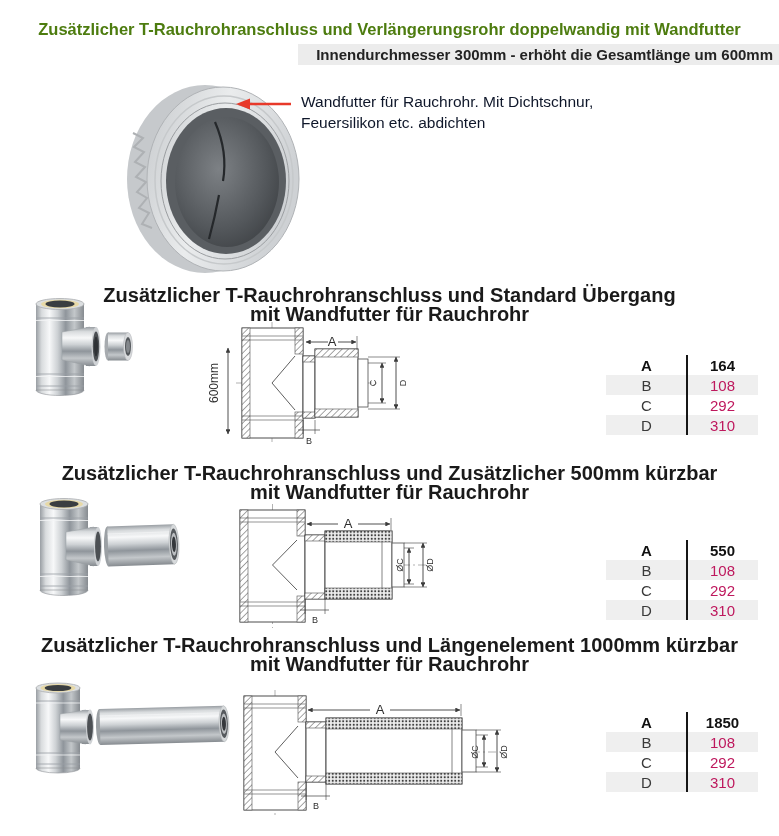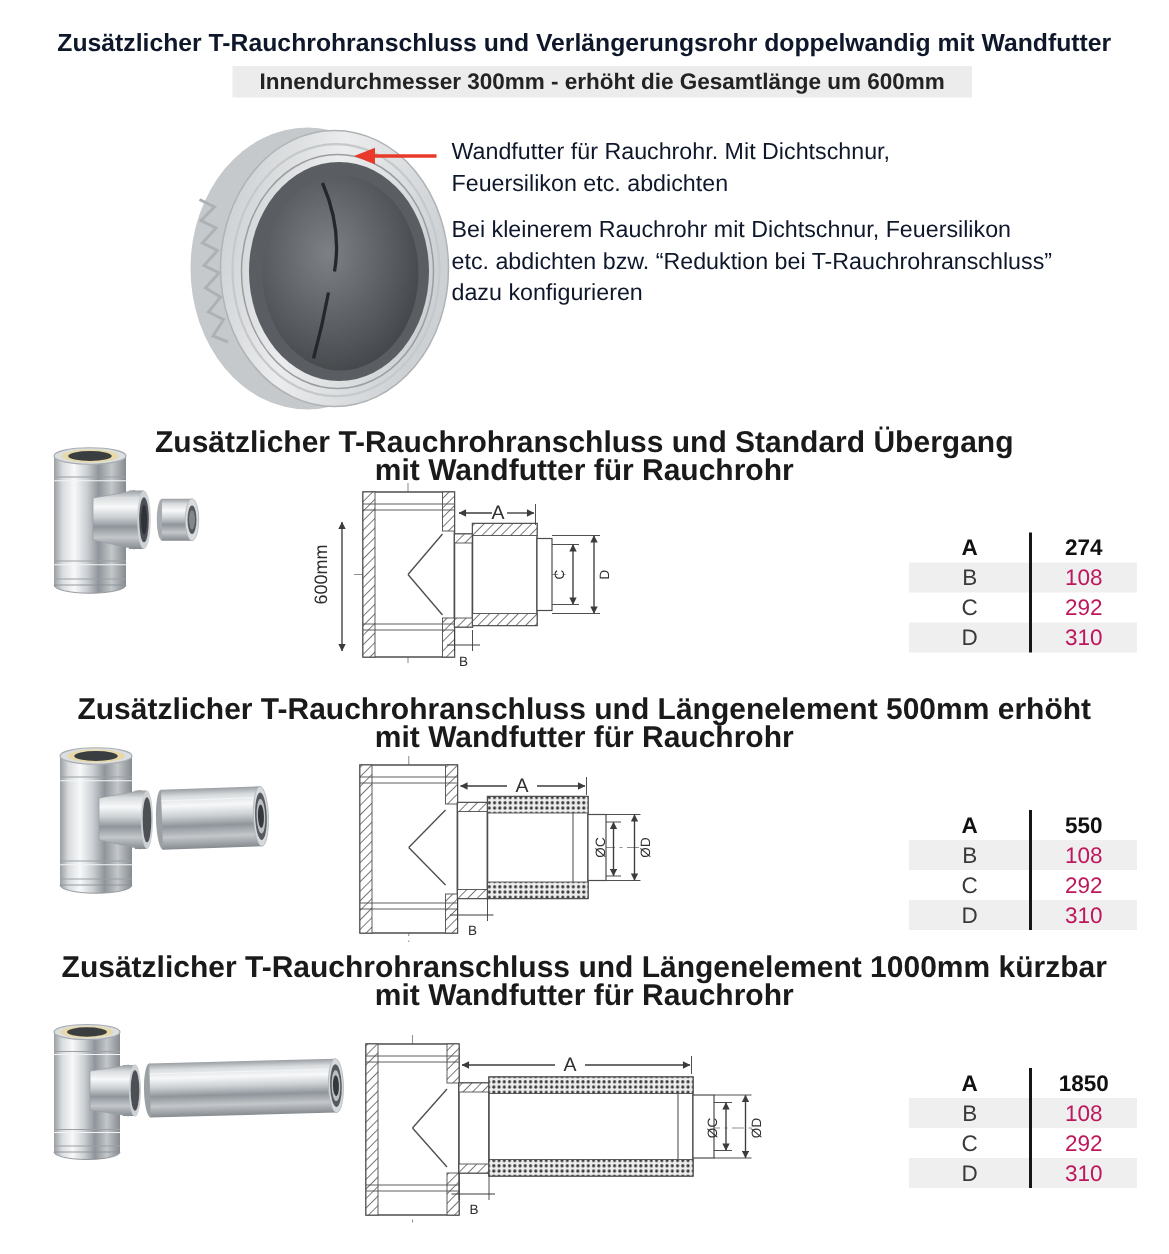--- a/index.html
+++ b/index.html
@@ -1,22 +1,22 @@
 <!DOCTYPE html>
 <html><head>
 <meta charset="utf-8">
 <style>
   * { margin:0; padding:0; box-sizing:border-box; }
   html,body { background:#fff; }
   body { font-family:"Liberation Sans", sans-serif; }
   .page { position:relative; width:779px; height:836px; background:#fff; overflow:hidden; }
 
   .title { position:absolute; top:20px; left:0; width:100%; text-align:center;
-           font-size:16.5px; font-weight:bold; color:#0f172a; }
-  .subtitle-wrap { position:absolute; top:44px; left:0; width:100%; text-align:center; }
+           font-size:16.5px; font-weight:bold; color:#4d7c0f; }
+  .subtitle-wrap { position:absolute; top:44px; left:0; width:100%; text-align:right; }
   .subtitle { display:inline-block; background:#ececec; color:#232323; font-size:15px;
               font-weight:bold; padding:2px 18px; transform:translateX(12px); }
 
   .intro-text { position:absolute; left:301px; top:91px; width:468px; }
   .intro-text p { font-size:15.5px; line-height:21px; color:#0f172a; white-space:pre-line;
                   margin:0 0 10px 0; }
 
   .section-heading { position:absolute; left:0; width:100%; text-align:center;
                      font-size:20px; font-weight:bold; color:#1a1a1a; line-height:18.5px;
                      white-space:pre-line; }
@@ -103,23 +103,20 @@
   </svg>
 
   <svg class="abs" style="left:233px;top:96px" width="62" height="16" viewBox="0 0 62 16">
     <line x1="58" y1="8" x2="14" y2="8" stroke="#e8392a" stroke-width="2.4"></line>
     <polygon points="3,8 17,2.5 17,13.5" fill="#e8392a"></polygon>
   </svg>
 
   <div class="intro-text">
     <p>Wandfutter für Rauchrohr. Mit Dichtschnur,
 Feuersilikon etc. abdichten</p>
-    <p>Bei kleinerem Rauchrohr mit Dichtschnur, Feuersilikon
-etc. abdichten bzw. “Reduktion bei T-Rauchrohranschluss”
-dazu konfigurieren</p>
   </div>
 
   <div>
     <div class="section-heading" style="top:286px">Zusätzlicher T-Rauchrohranschluss und Standard Übergang
 mit Wandfutter für Rauchrohr</div>
 
     <svg class="abs" style="left:28px;top:296px" width="110" height="105" viewBox="0 0 110 105">
       <rect x="8" y="8" width="48" height="86" fill="url(#metV)"></rect>
       <path d="M8,94 a24,5.5 0 0 0 48,0 z" fill="url(#metV)" stroke="#8d9195" stroke-width="0.6"></path>
       <ellipse cx="32" cy="8" rx="24" ry="5.5" fill="#dcdfe1" stroke="#a9acaf" stroke-width="0.8"></ellipse>
@@ -188,40 +185,40 @@
       <text class="dim-lg" x="142" y="30">A</text>
       <text class="dim-md" transform="translate(28,67) rotate(-90)">600mm</text>
       <text class="dim-sm" x="119" y="128">B</text>
       <text class="dim-sm" transform="translate(186,67) rotate(-90)">C</text>
       <text class="dim-sm" transform="translate(216,67) rotate(-90)">D</text>
     </svg>
 
     <div class="spec-table" style="left:606px;top:355px">
       <div class="spec-row head">
         <div class="spec-label">A</div>
-        <div class="spec-value">274</div>
+        <div class="spec-value">164</div>
       </div>
       <div class="spec-row stripe">
         <div class="spec-label">B</div>
         <div class="spec-value">108</div>
       </div>
       <div class="spec-row">
         <div class="spec-label">C</div>
         <div class="spec-value">292</div>
       </div>
       <div class="spec-row stripe">
         <div class="spec-label">D</div>
         <div class="spec-value">310</div>
       </div>
       <div class="spec-divider"></div>
     </div>
   </div>
 
   <div>
-    <div class="section-heading" style="top:464px">Zusätzlicher T-Rauchrohranschluss und Längenelement 500mm erhöht
+    <div class="section-heading" style="top:464px">Zusätzlicher T-Rauchrohranschluss und Zusätzlicher 500mm kürzbar
 mit Wandfutter für Rauchrohr</div>
 
     <svg class="abs" style="left:36px;top:496px" width="145" height="106" viewBox="0 0 145 106">
       <rect x="4" y="8" width="48" height="86" fill="url(#metV)"></rect>
       <path d="M4,94 a24,5.5 0 0 0 48,0 z" fill="url(#metV)" stroke="#8d9195" stroke-width="0.6"></path>
       <ellipse cx="28" cy="8" rx="24" ry="5.5" fill="#dcdfe1" stroke="#a9acaf" stroke-width="0.8"></ellipse>
       <ellipse cx="28" cy="8" rx="19" ry="4.3" fill="#e7d9a7"></ellipse>
       <ellipse cx="28" cy="8" rx="14.5" ry="3.4" fill="#3a3e41"></ellipse>
       <g stroke="#9aa0a4" stroke-width="0.8">
         <line x1="4" y1="22" x2="52" y2="22"></line>

